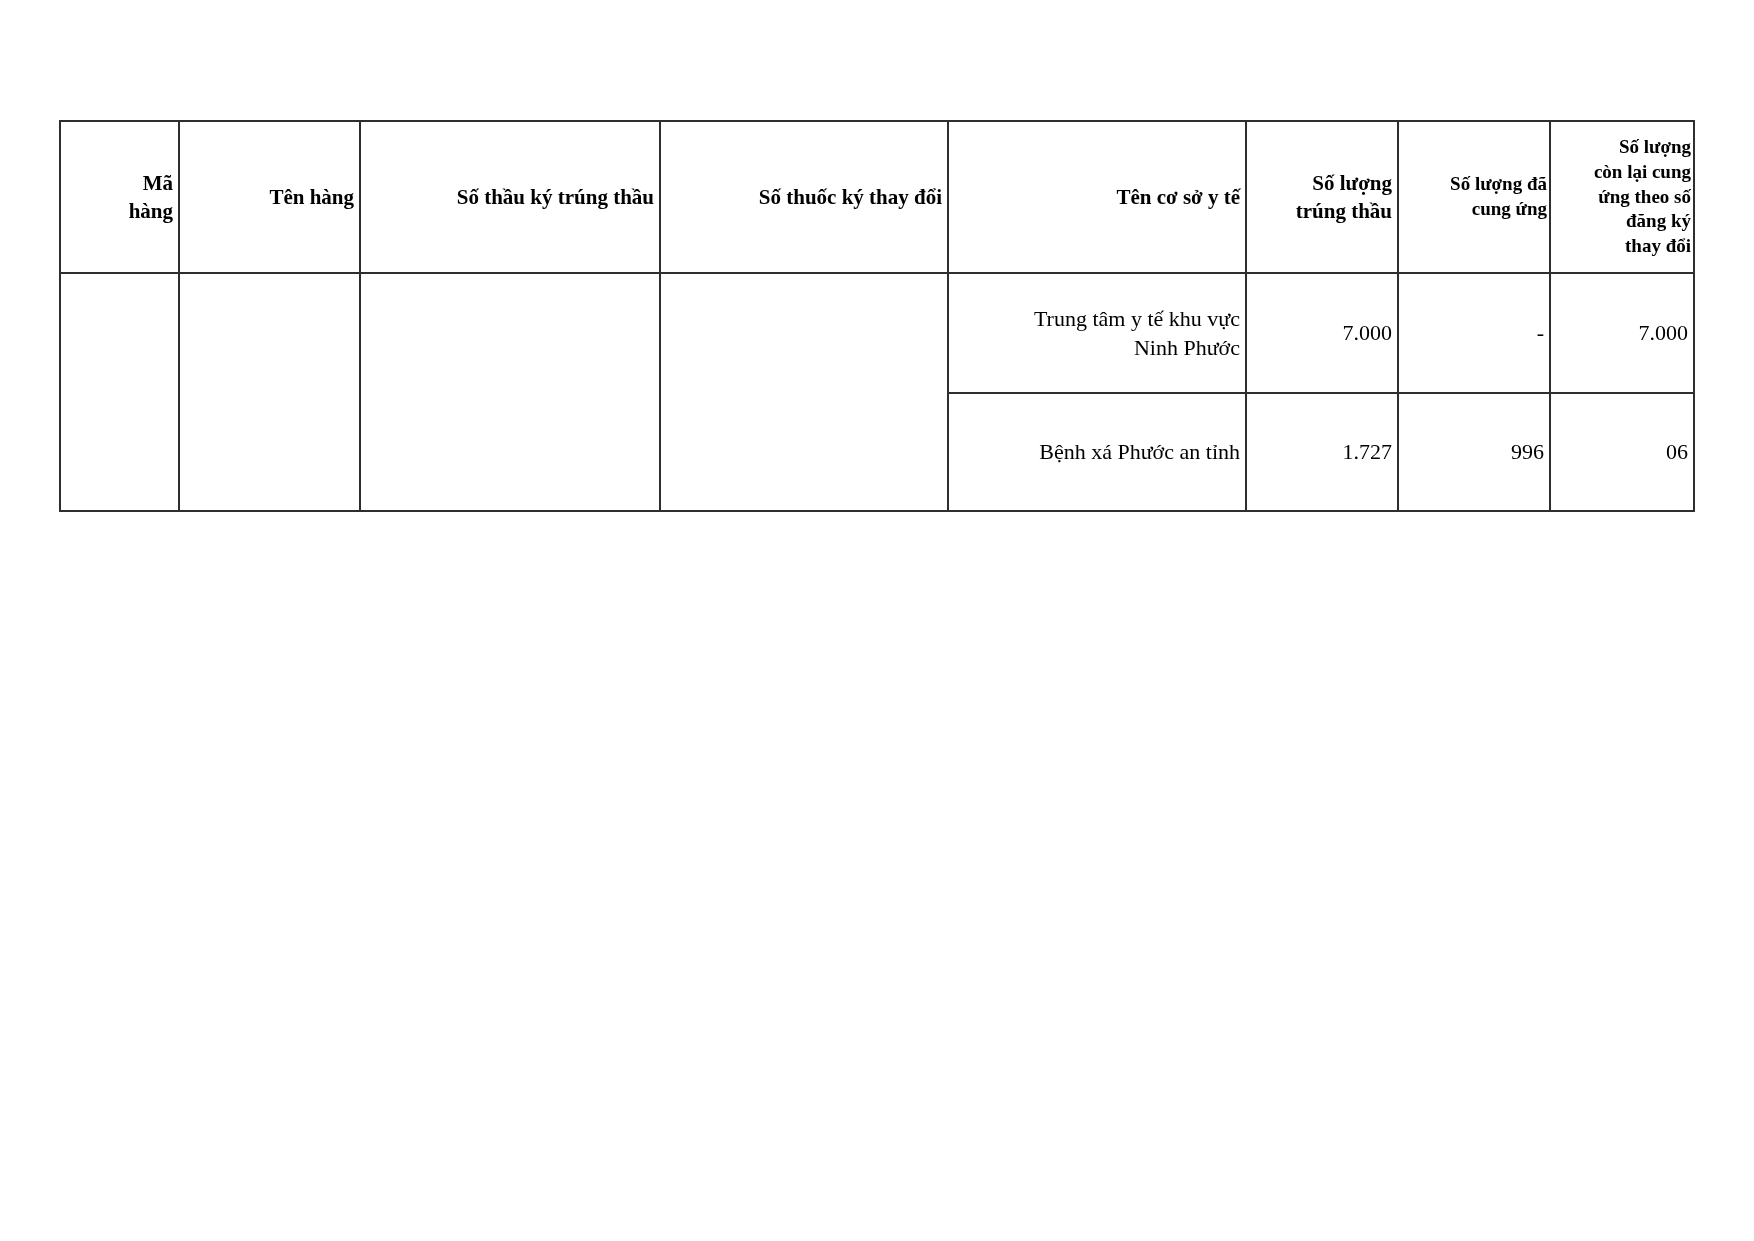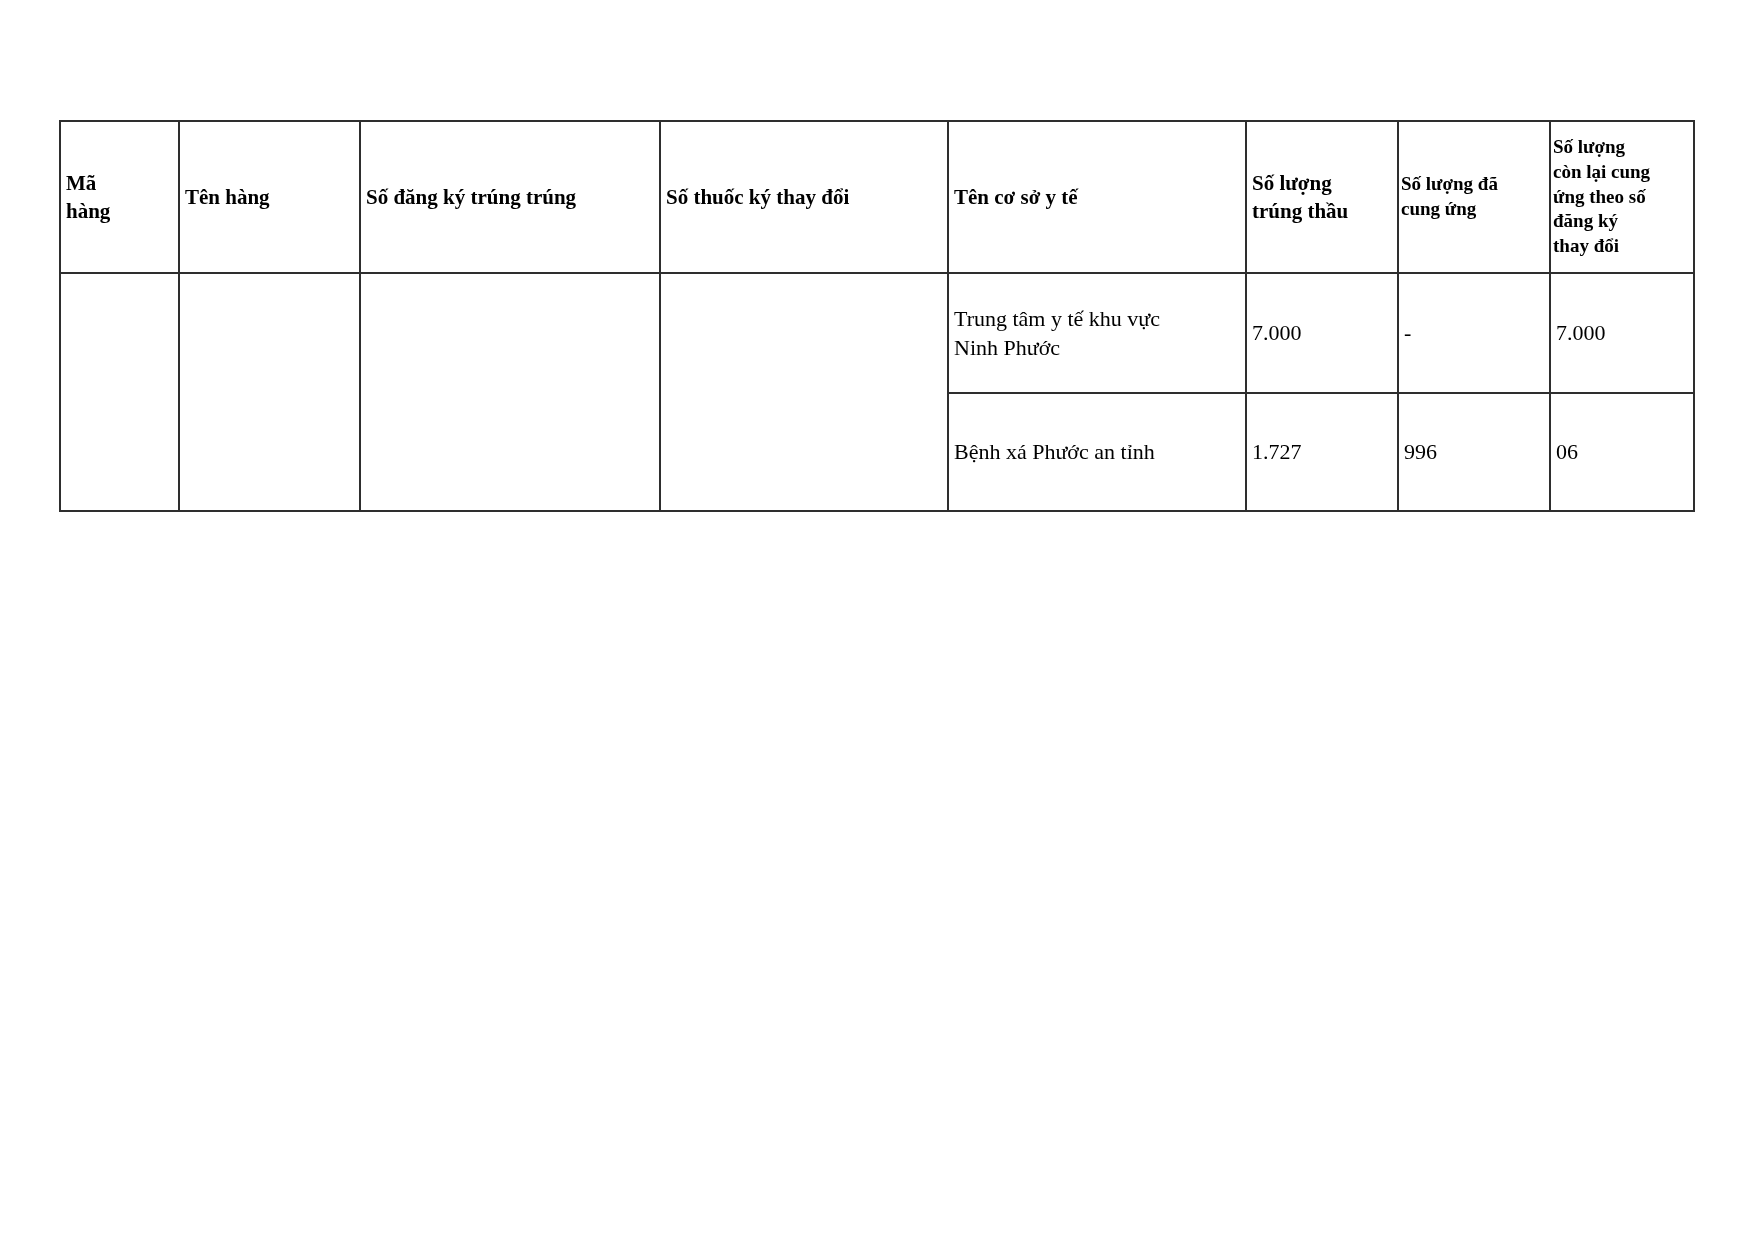--- a/index.html
+++ b/index.html
@@ -20,21 +20,21 @@
     position: absolute;
     left: 59px;
     top: 120px;
     width: 1634px;
     border-collapse: collapse;
     table-layout: fixed;
   }
   .supply-table th,
   .supply-table td {
     border: 2px solid #2e2e2e;
-    text-align: left;
+    text-align: right;
     vertical-align: middle;
     white-space: pre-line;
     overflow: hidden;
     padding: 2px 5px;
     box-sizing: border-box;
     margin-left: 48px;
   }
   .supply-table thead tr { height: 152px; }
   .supply-table thead th {
     font-weight: bold;
@@ -75,21 +75,21 @@
       <col class="c5">
         <col class="c6">
         <col class="c7">
         <col class="c8">
     </colgroup>
     <thead>
       <tr>
         <th>Mã
 hàng</th>
         <th>Tên hàng</th>
-        <th>Số đăng ký trúng trúng</th>
+        <th>Số thầu ký trúng thầu</th>
         <th>Số thuốc ký thay đổi</th>
         <th>Tên cơ sở y tế</th>
         <th>Số lượng
 trúng thầu</th>
         <th class="small">Số lượng đã
 cung ứng</th>
         <th class="small">Số lượng
 còn lại cung
 ứng theo số
 đăng ký

